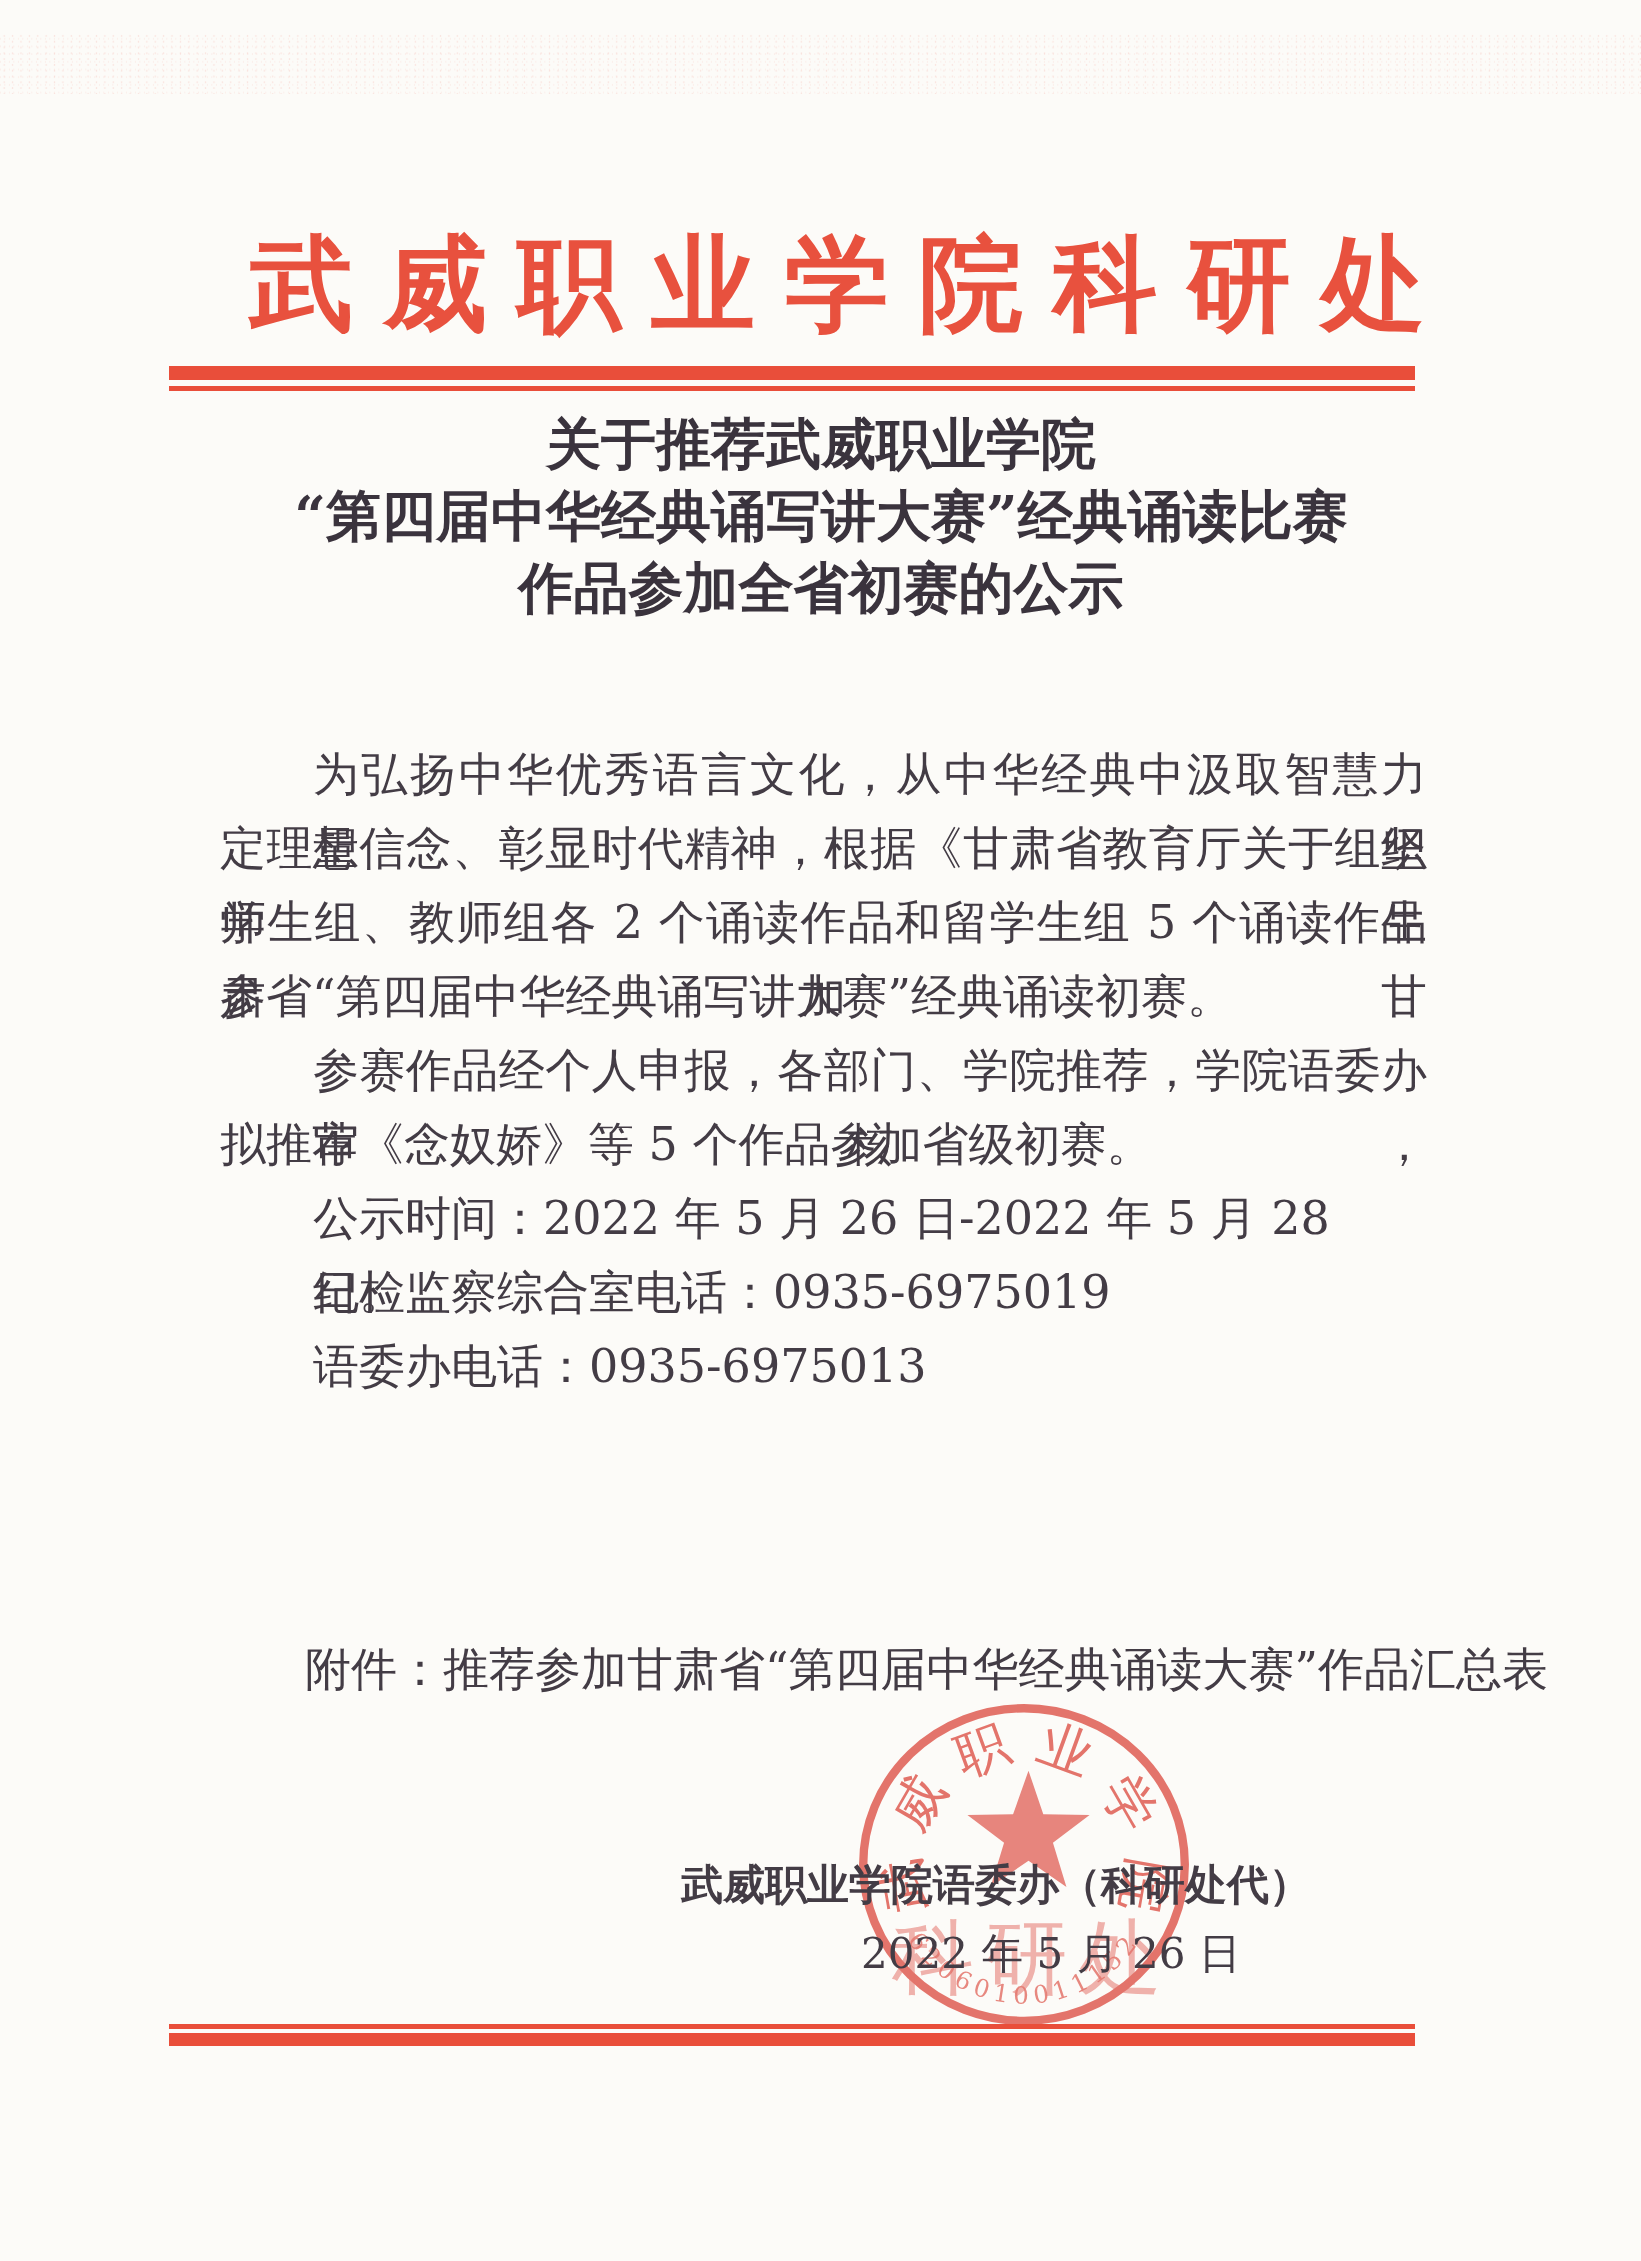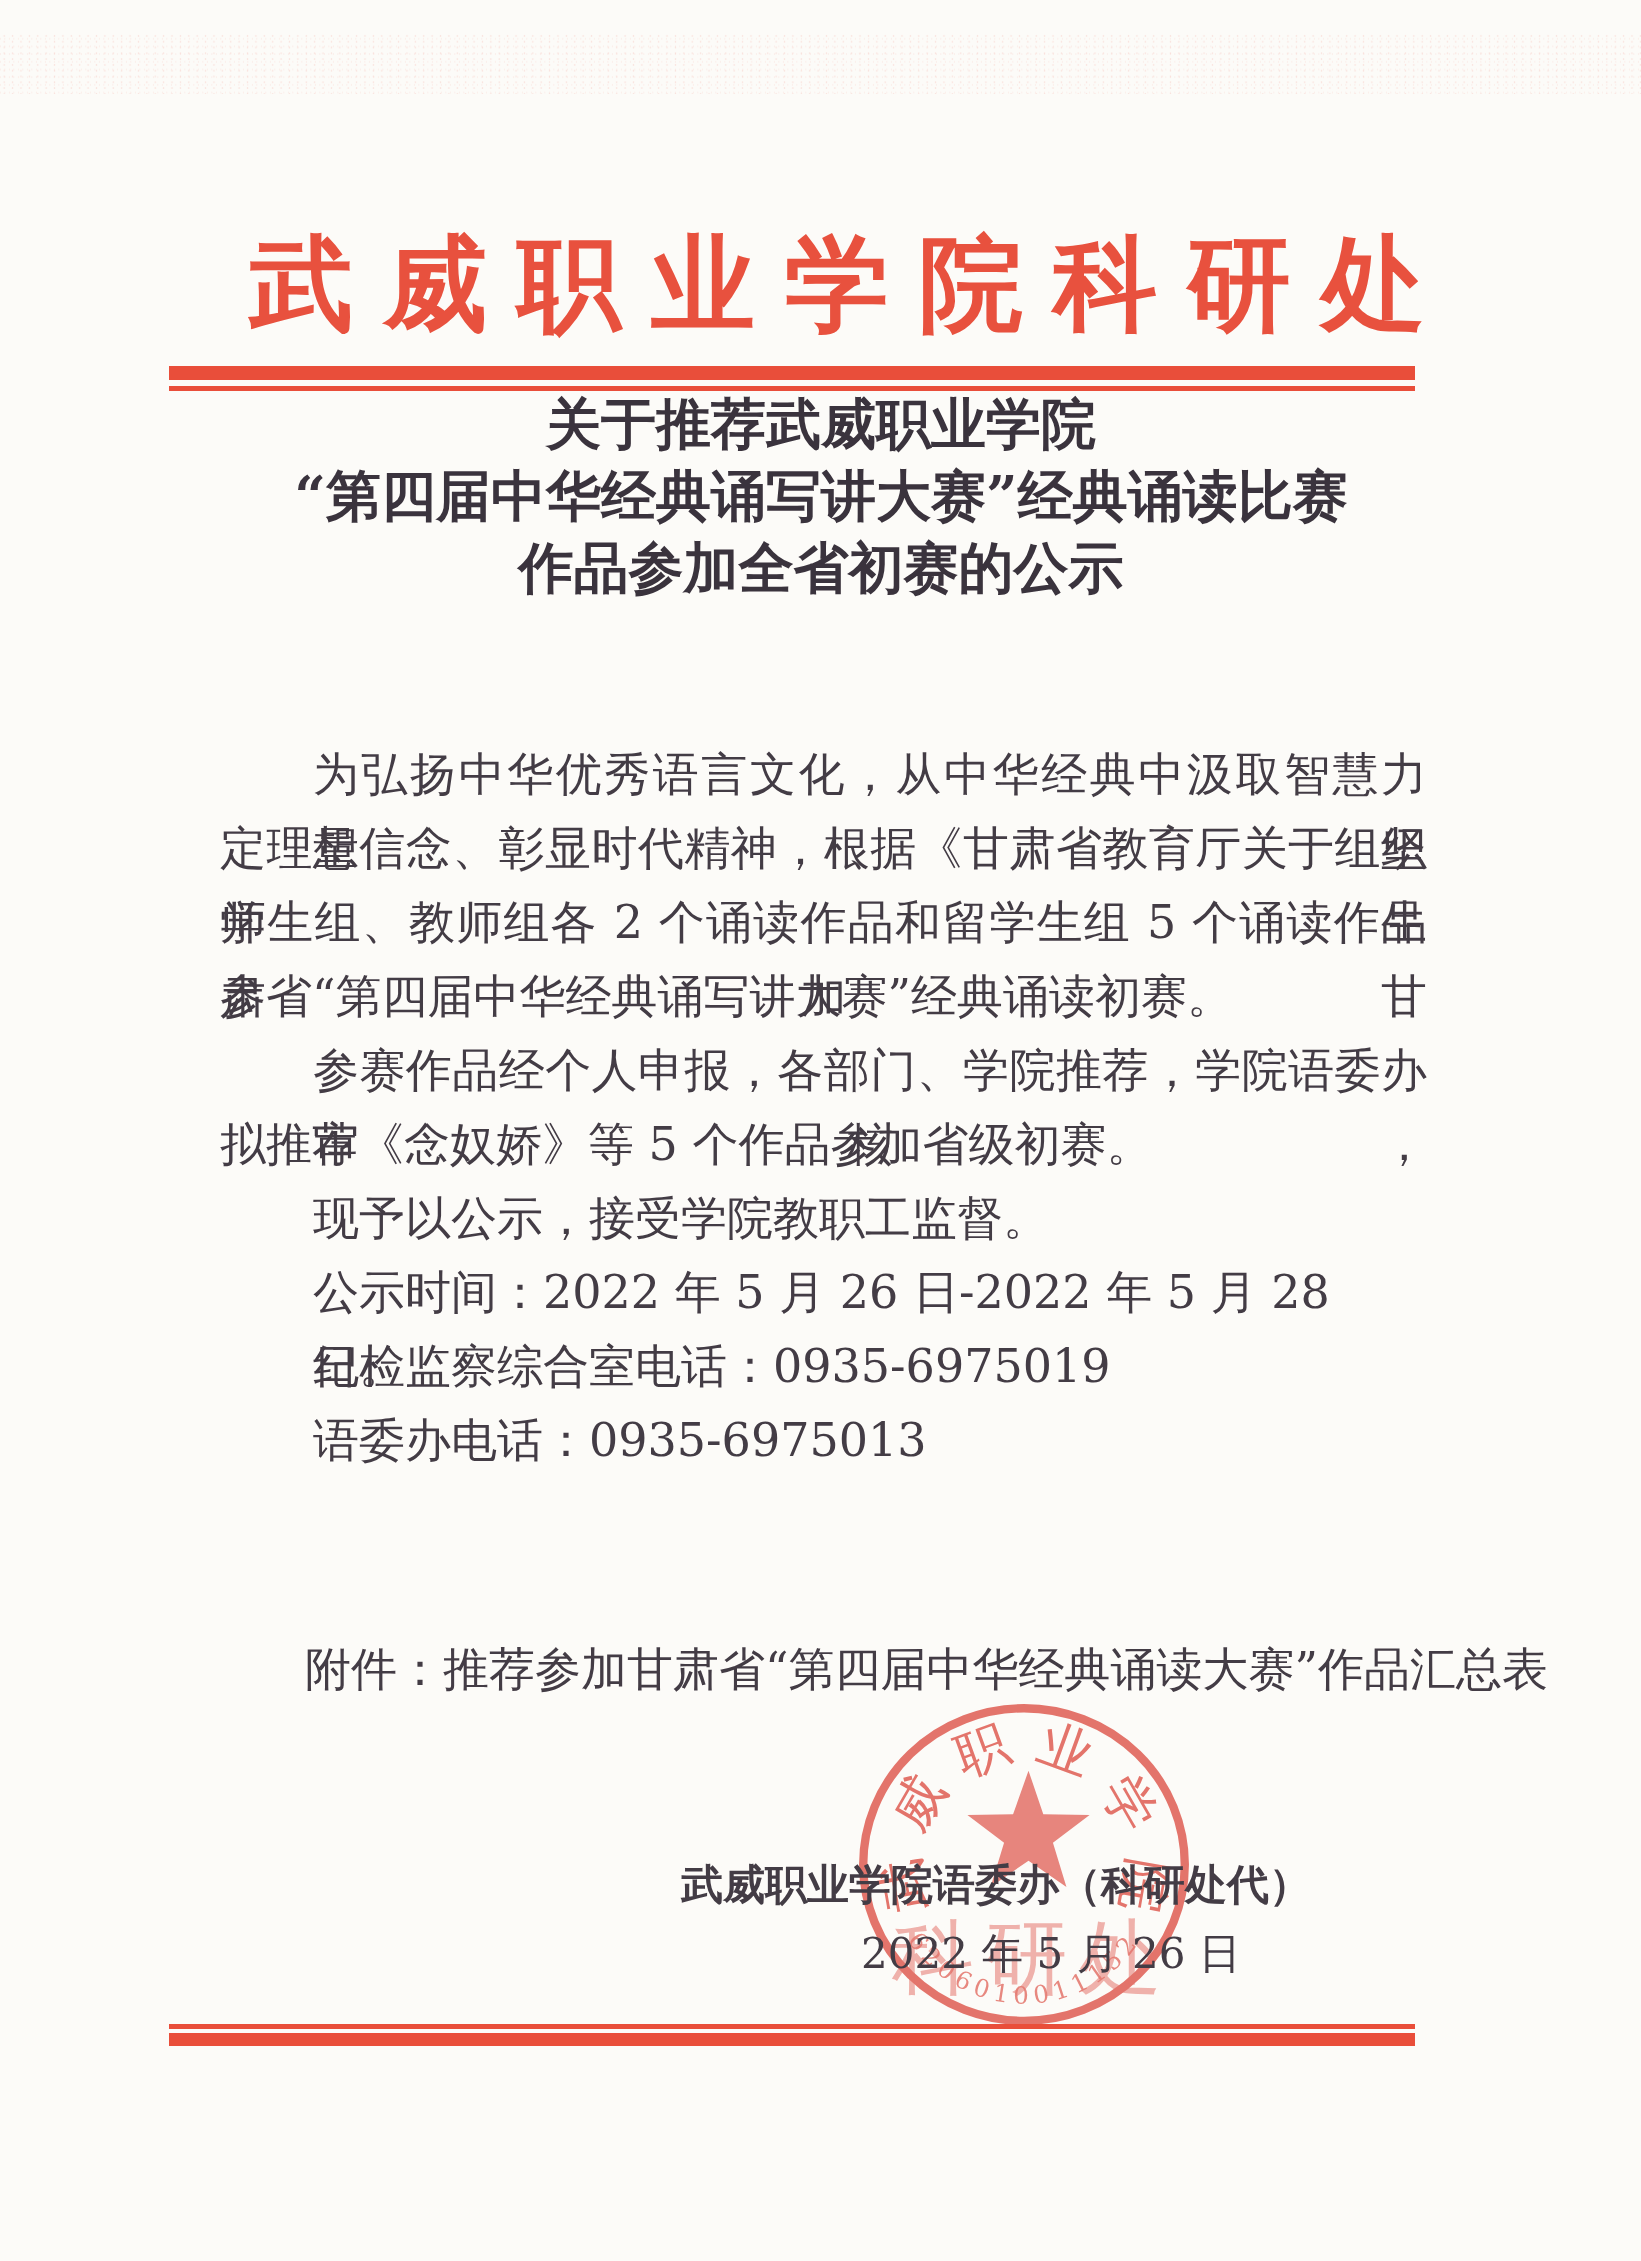--- a/index.html
+++ b/index.html
@@ -38,21 +38,21 @@
     color:var(--head-red);
     white-space:nowrap;
     padding-left:16px;
   }
   .rule{position:absolute;left:169px;width:1246px;background:var(--rule-red);}
   .rule-top-thick{top:366px;height:13.5px;}
   .rule-top-thin{top:386px;height:5.2px;}
   .rule-bottom-thin{top:2024px;height:5.2px;}
   .rule-bottom-thick{top:2033px;height:13px;}
   .doc-title{
-    position:absolute;top:388px;left:0;width:1642px;
+    position:absolute;top:408px;left:0;width:1642px;
     text-align:center;color:var(--title-ink);
   }
   .tline{height:72px;line-height:72px;font-size:55px;font-weight:bold;white-space:nowrap;}
   .body-block{
     position:absolute;top:737px;left:212px;width:1207px;margin-left:8px;
   }
   .bline{
     height:74px;line-height:74px;font-size:46px;
     white-space:normal;
   }
@@ -99,21 +99,20 @@
     <div class="tline">作品参加全省初赛的公示</div>
   </div>
 
   <div class="body-block">
     <div class="bline indent fill">为弘扬中华优秀语言文化，从中华经典中汲取智慧力量、坚</div>
     <div class="bline fill">定理想信念、彰显时代精神，根据《甘肃省教育厅关于组织师生</div>
     <div class="bline fill">学生组、教师组各 2 个诵读作品和留学生组 5 个诵读作品参加甘</div>
     <div class="bline">肃省“第四届中华经典诵写讲大赛”经典诵读初赛。</div>
     <div class="bline indent fill">参赛作品经个人申报，各部门、学院推荐，学院语委办审核，</div>
     <div class="bline">拟推荐《念奴娇》等 5 个作品参加省级初赛。</div>
-    <div class="bline indent">现予以公示，接受学院教职工监督。</div>
     <div class="bline indent">公示时间：2022 年 5 月 26 日-2022 年 5 月 28 日。</div>
     <div class="bline indent">纪检监察综合室电话：0935-6975019</div>
     <div class="bline indent">语委办电话：0935-6975013</div>
   </div>
 
   <div class="attachment">附件：推荐参加甘肃省“第四届中华经典诵读大赛”作品汇总表</div>
 
   <svg class="seal" viewBox="0 0 510 495">
     <g opacity="0.78" fill="#dd4f44" stroke="none">
       <ellipse cx="255" cy="246" rx="250" ry="243" fill="none" stroke="#dd4f44" stroke-width="13"></ellipse>

